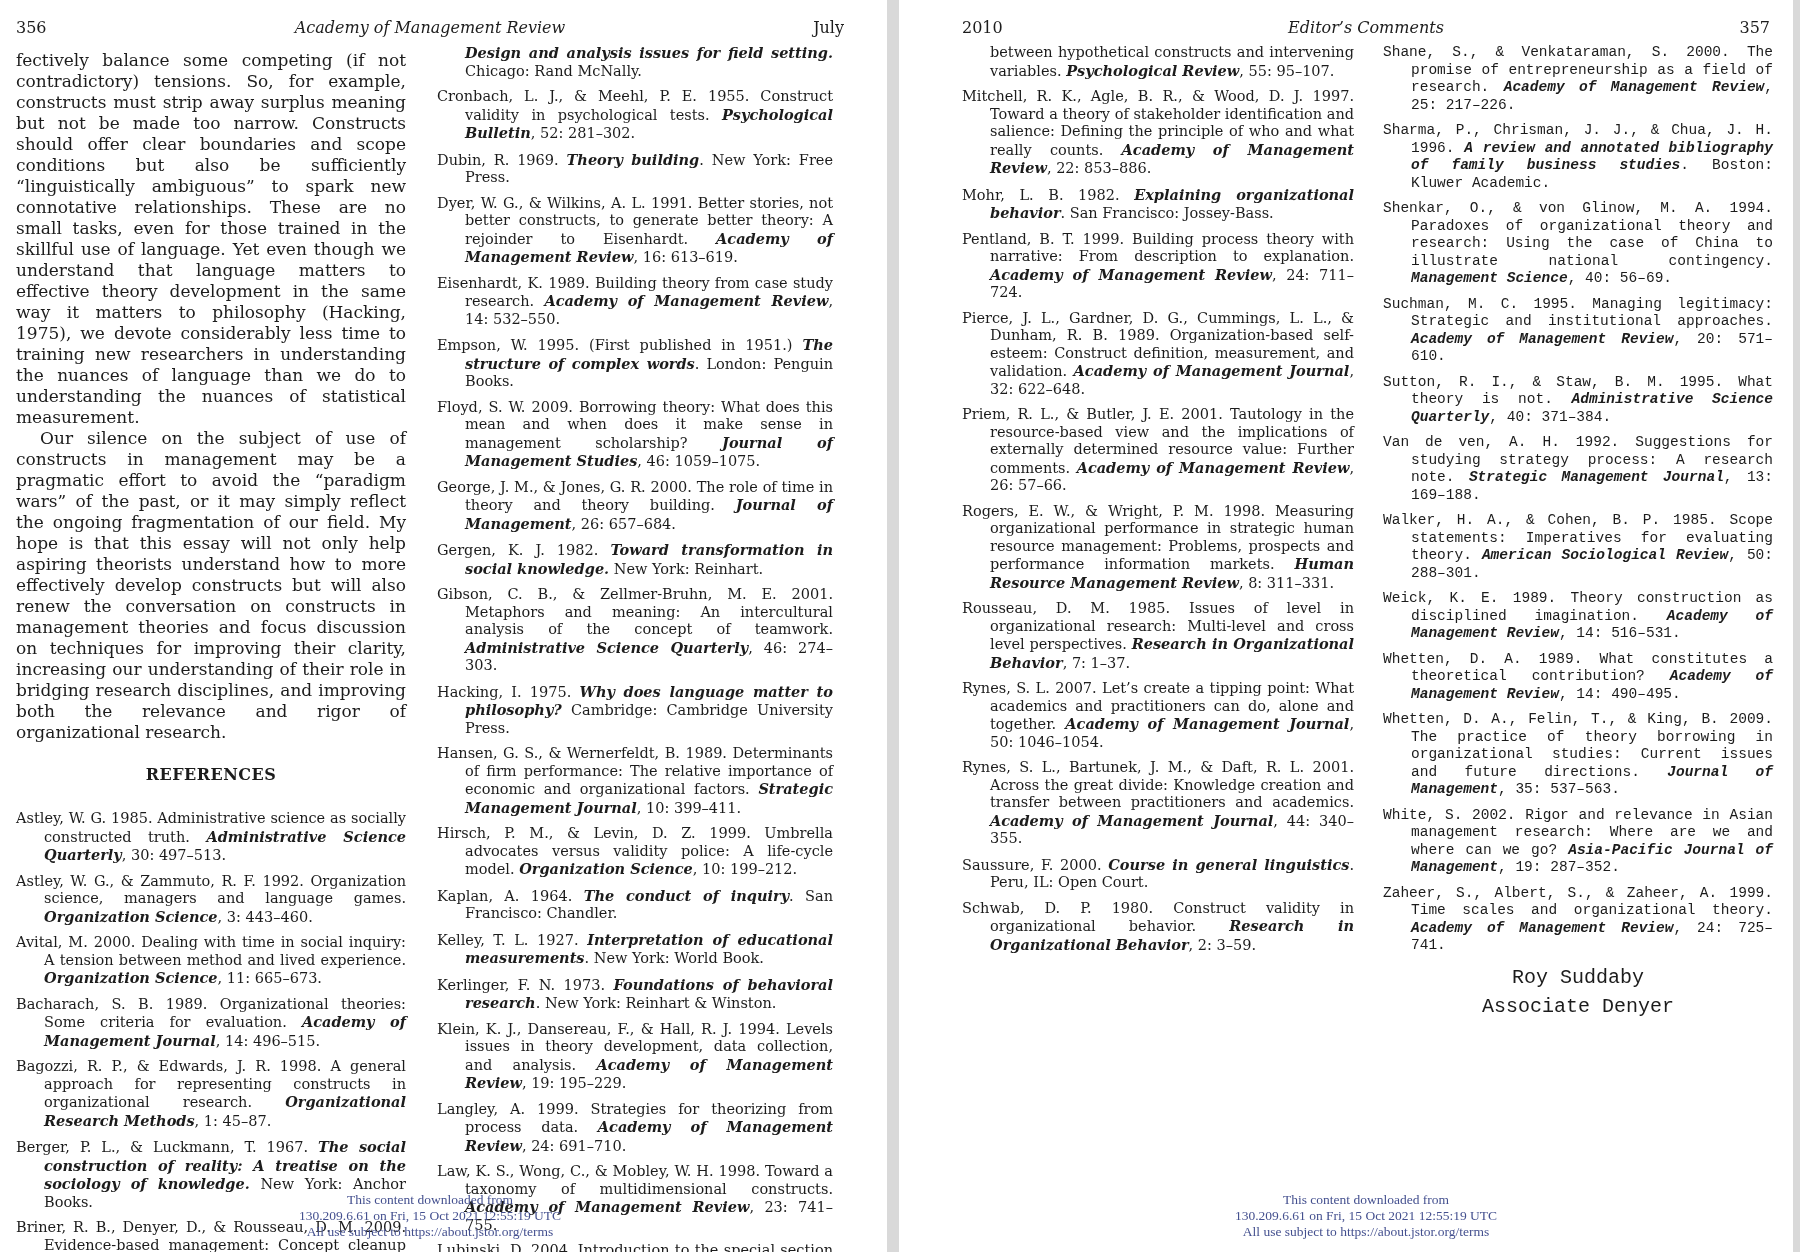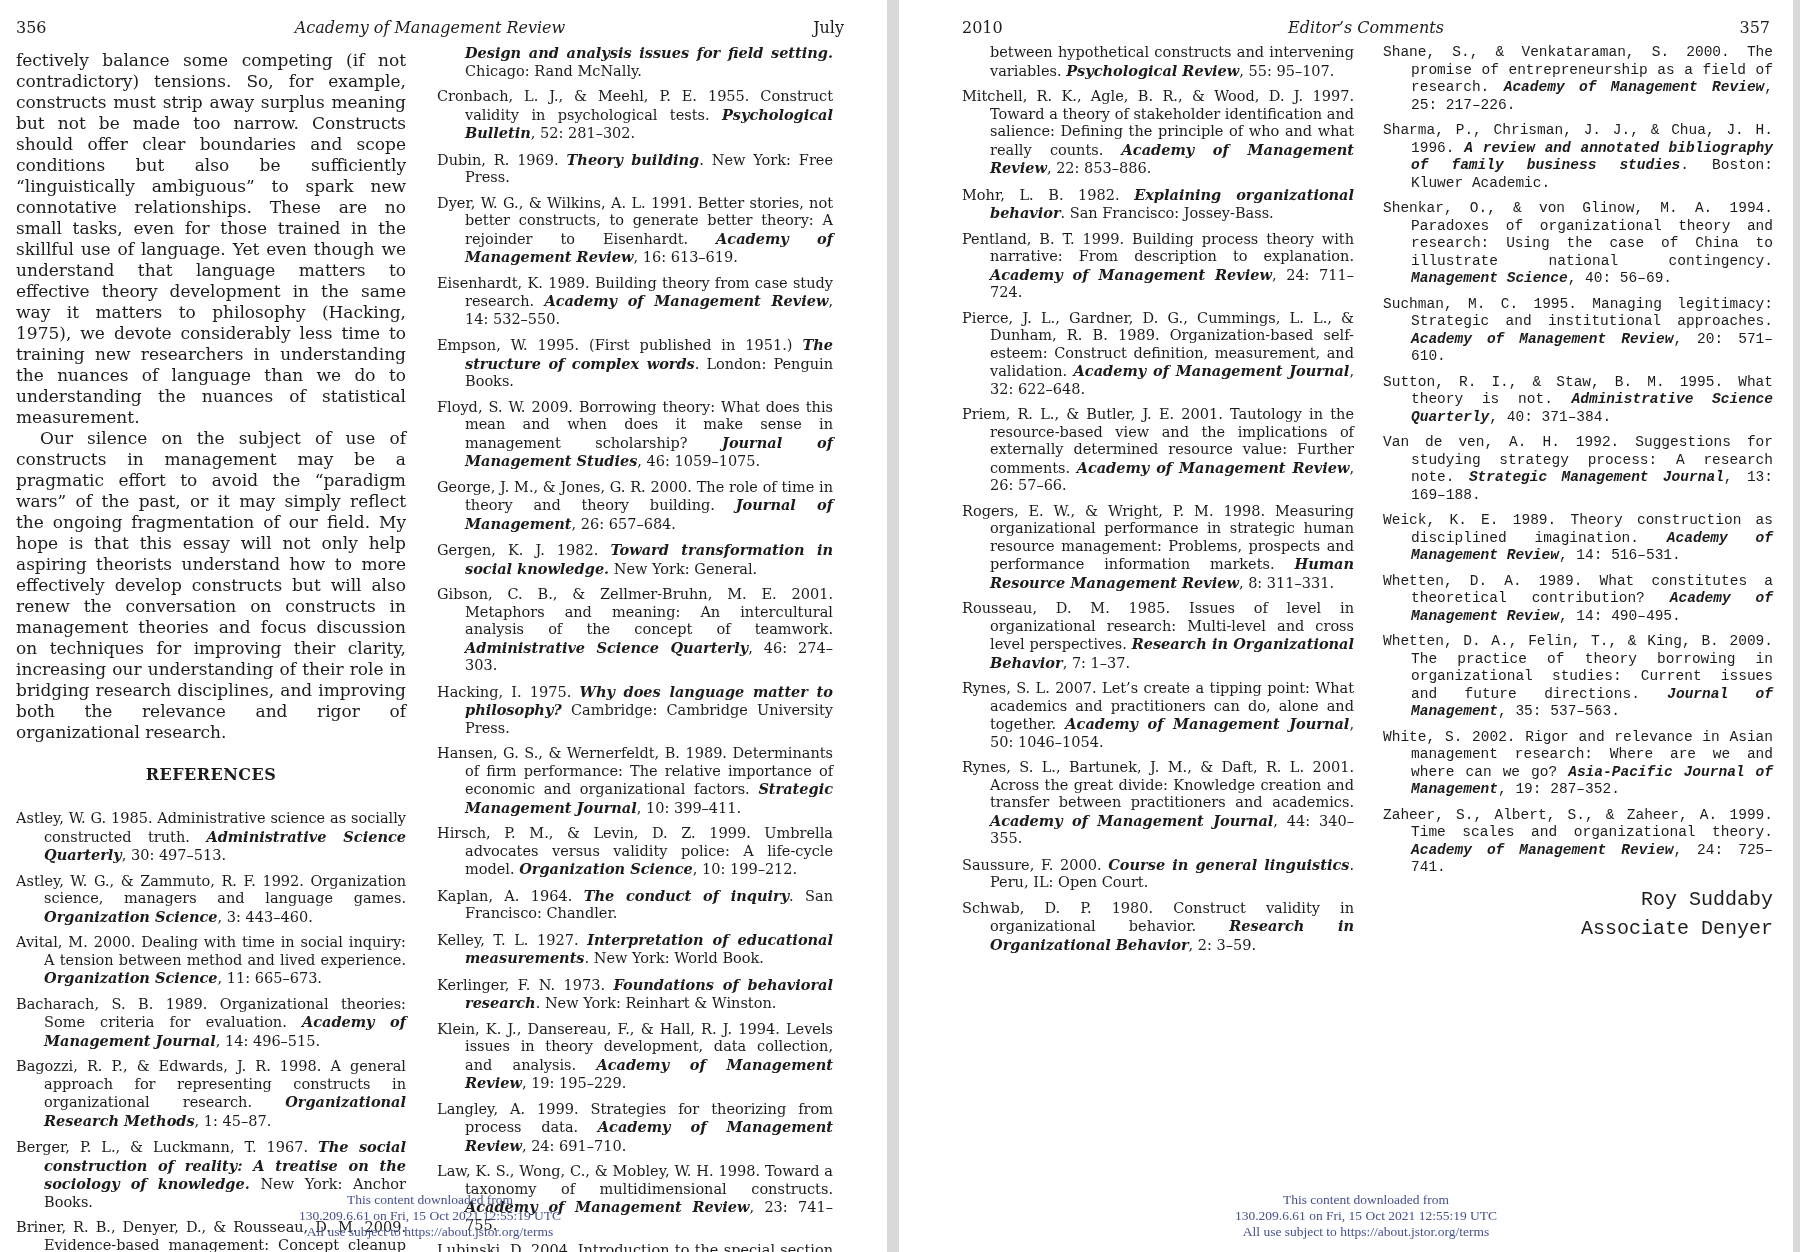--- a/index.html
+++ b/index.html
@@ -45,21 +45,21 @@
     text-align:center;font-size:16px;font-weight:bold;
     letter-spacing:.5px;margin:22px 0 26px;
   }
   .ref{
     font-size:14.5px;line-height:17.5px;text-align:justify;
     padding-left:28px;text-indent:-28px;margin-bottom:8px;
   }
   .ref.ref-cont{text-indent:0;}
   .emph{font-weight:bold;font-style:italic;}
 
-  .signature{text-align:right;font-size:20px;line-height:29px;}
+  .signature{text-align:center;font-size:20px;line-height:29px;}
 
   .jstor-footer{
     position:absolute;top:1192px;text-align:center;
     font-family:"Liberation Serif",serif;
     font-size:13.5px;line-height:16px;color:var(--footer-color);
   }
   .page-left .jstor-footer{left:16px;width:828px;}
   .page-right .jstor-footer{left:63px;width:808px;}
 </style>
 </head>
@@ -94,21 +94,21 @@
     <div class="col col-l2">
       <div class="refs">
           <p class="ref ref-cont"><span class="emph">Design and analysis issues for field setting.</span><span> Chicago: Rand McNally.</span></p>
           <p class="ref"><span>Cronbach, L. J., &amp; Meehl, P. E. 1955. Construct validity in psychological tests. </span><span class="emph">Psychological Bulletin</span><span>, 52: 281–302.</span></p>
           <p class="ref"><span>Dubin, R. 1969. </span><span class="emph">Theory building</span><span>. New York: Free Press.</span></p>
           <p class="ref"><span>Dyer, W. G., &amp; Wilkins, A. L. 1991. Better stories, not better constructs, to generate better theory: A rejoinder to Eisenhardt. </span><span class="emph">Academy of Management Review</span><span>, 16: 613–619.</span></p>
           <p class="ref"><span>Eisenhardt, K. 1989. Building theory from case study research. </span><span class="emph">Academy of Management Review</span><span>, 14: 532–550.</span></p>
           <p class="ref"><span>Empson, W. 1995. (First published in 1951.) </span><span class="emph">The structure of complex words</span><span>. London: Penguin Books.</span></p>
           <p class="ref"><span>Floyd, S. W. 2009. Borrowing theory: What does this mean and when does it make sense in management scholarship? </span><span class="emph">Journal of Management Studies</span><span>, 46: 1059–1075.</span></p>
           <p class="ref"><span>George, J. M., &amp; Jones, G. R. 2000. The role of time in theory and theory building. </span><span class="emph">Journal of Management</span><span>, 26: 657–684.</span></p>
-          <p class="ref"><span>Gergen, K. J. 1982. </span><span class="emph">Toward transformation in social knowledge.</span><span> New York: General.</span></p>
+          <p class="ref"><span>Gergen, K. J. 1982. </span><span class="emph">Toward transformation in social knowledge.</span><span> New York: Reinhart.</span></p>
           <p class="ref"><span>Gibson, C. B., &amp; Zellmer-Bruhn, M. E. 2001. Metaphors and meaning: An intercultural analysis of the concept of teamwork. </span><span class="emph">Administrative Science Quarterly</span><span>, 46: 274–303.</span></p>
           <p class="ref"><span>Hacking, I. 1975. </span><span class="emph">Why does language matter to philosophy?</span><span> Cambridge: Cambridge University Press.</span></p>
           <p class="ref"><span>Hansen, G. S., &amp; Wernerfeldt, B. 1989. Determinants of firm performance: The relative importance of economic and organizational factors. </span><span class="emph">Strategic Management Journal</span><span>, 10: 399–411.</span></p>
           <p class="ref"><span>Hirsch, P. M., &amp; Levin, D. Z. 1999. Umbrella advocates versus validity police: A life-cycle model. </span><span class="emph">Organization Science</span><span>, 10: 199–212.</span></p>
           <p class="ref"><span>Kaplan, A. 1964. </span><span class="emph">The conduct of inquiry</span><span>. San Francisco: Chandler.</span></p>
           <p class="ref"><span>Kelley, T. L. 1927. </span><span class="emph">Interpretation of educational measurements</span><span>. New York: World Book.</span></p>
           <p class="ref"><span>Kerlinger, F. N. 1973. </span><span class="emph">Foundations of behavioral research</span><span>. New York: Reinhart &amp; Winston.</span></p>
           <p class="ref"><span>Klein, K. J., Dansereau, F., &amp; Hall, R. J. 1994. Levels issues in theory development, data collection, and analysis. </span><span class="emph">Academy of Management Review</span><span>, 19: 195–229.</span></p>
           <p class="ref"><span>Langley, A. 1999. Strategies for theorizing from process data. </span><span class="emph">Academy of Management Review</span><span>, 24: 691–710.</span></p>
           <p class="ref"><span>Law, K. S., Wong, C., &amp; Mobley, W. H. 1998. Toward a taxonomy of multidimensional constructs. </span><span class="emph">Academy of Management Review</span><span>, 23: 741–755.</span></p>
@@ -150,20 +150,21 @@
     </div>
 
     <div class="col col-r2">
       <div class="refs">
           <p class="ref"><span>Shane, S., &amp; Venkataraman, S. 2000. The promise of entrepreneurship as a field of research. </span><span class="emph">Academy of Management Review</span><span>, 25: 217–226.</span></p>
           <p class="ref"><span>Sharma, P., Chrisman, J. J., &amp; Chua, J. H. 1996. </span><span class="emph">A review and annotated bibliography of family business studies</span><span>. Boston: Kluwer Academic.</span></p>
           <p class="ref"><span>Shenkar, O., &amp; von Glinow, M. A. 1994. Paradoxes of organizational theory and research: Using the case of China to illustrate national contingency. </span><span class="emph">Management Science</span><span>, 40: 56–69.</span></p>
           <p class="ref"><span>Suchman, M. C. 1995. Managing legitimacy: Strategic and institutional approaches. </span><span class="emph">Academy of Management Review</span><span>, 20: 571–610.</span></p>
           <p class="ref"><span>Sutton, R. I., &amp; Staw, B. M. 1995. What theory is not. </span><span class="emph">Administrative Science Quarterly</span><span>, 40: 371–384.</span></p>
           <p class="ref"><span>Van de ven, A. H. 1992. Suggestions for studying strategy process: A research note. </span><span class="emph">Strategic Management Journal</span><span>, 13: 169–188.</span></p>
+          <p class="ref"><span>Walker, H. A., &amp; Cohen, B. P. 1985. Scope statements: Imperatives for evaluating theory. </span><span class="emph">American Sociological Review</span><span>, 50: 288–301.</span></p>
           <p class="ref"><span>Weick, K. E. 1989. Theory construction as disciplined imagination. </span><span class="emph">Academy of Management Review</span><span>, 14: 516–531.</span></p>
           <p class="ref"><span>Whetten, D. A. 1989. What constitutes a theoretical contribution? </span><span class="emph">Academy of Management Review</span><span>, 14: 490–495.</span></p>
           <p class="ref"><span>Whetten, D. A., Felin, T., &amp; King, B. 2009. The practice of theory borrowing in organizational studies: Current issues and future directions. </span><span class="emph">Journal of Management</span><span>, 35: 537–563.</span></p>
           <p class="ref"><span>White, S. 2002. Rigor and relevance in Asian management research: Where are we and where can we go? </span><span class="emph">Asia-Pacific Journal of Management</span><span>, 19: 287–352.</span></p>
           <p class="ref"><span>Zaheer, S., Albert, S., &amp; Zaheer, A. 1999. Time scales and organizational theory. </span><span class="emph">Academy of Management Review</span><span>, 24: 725–741.</span></p>
         </div>
       <div class="signature">
         <div>Roy Suddaby</div>
         <div>Associate Denyer</div>
       </div>

